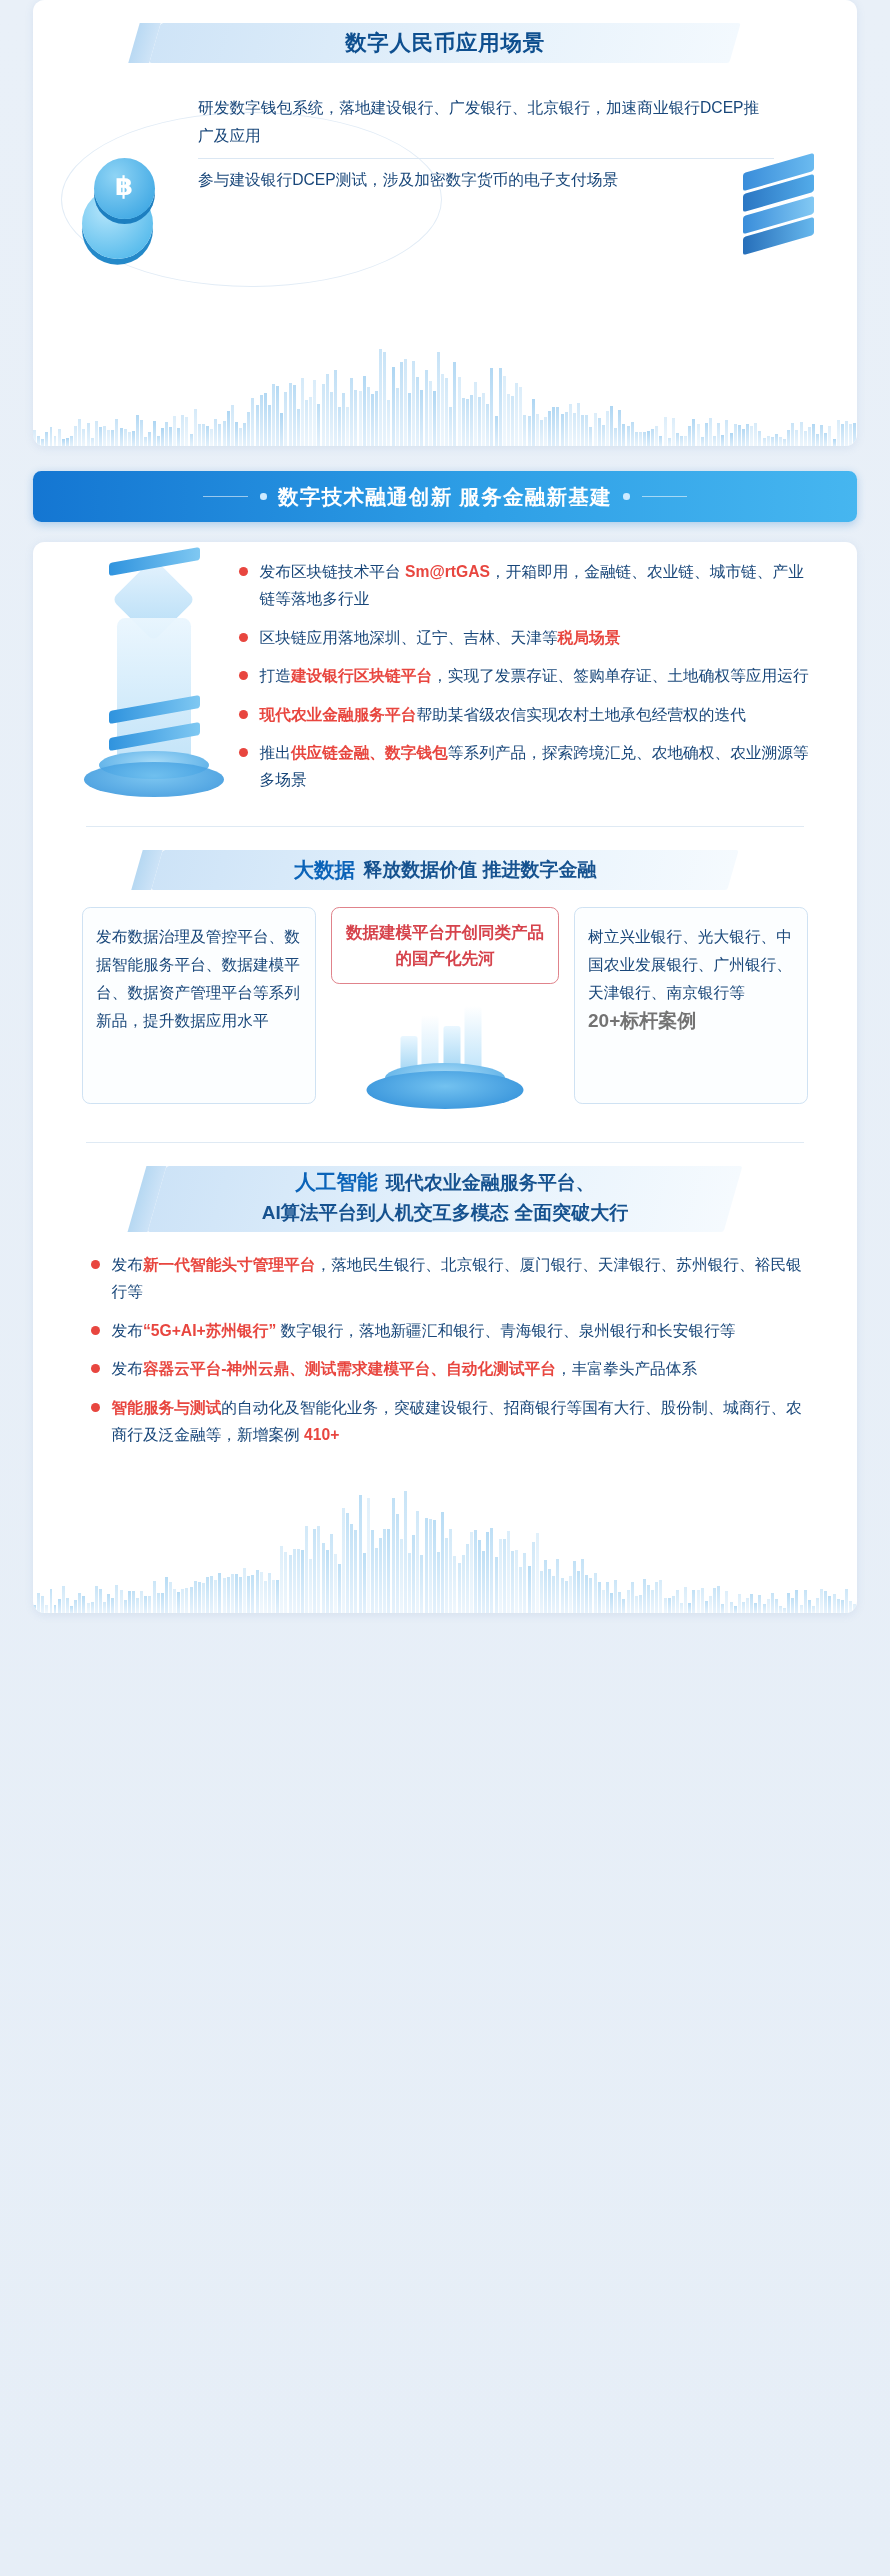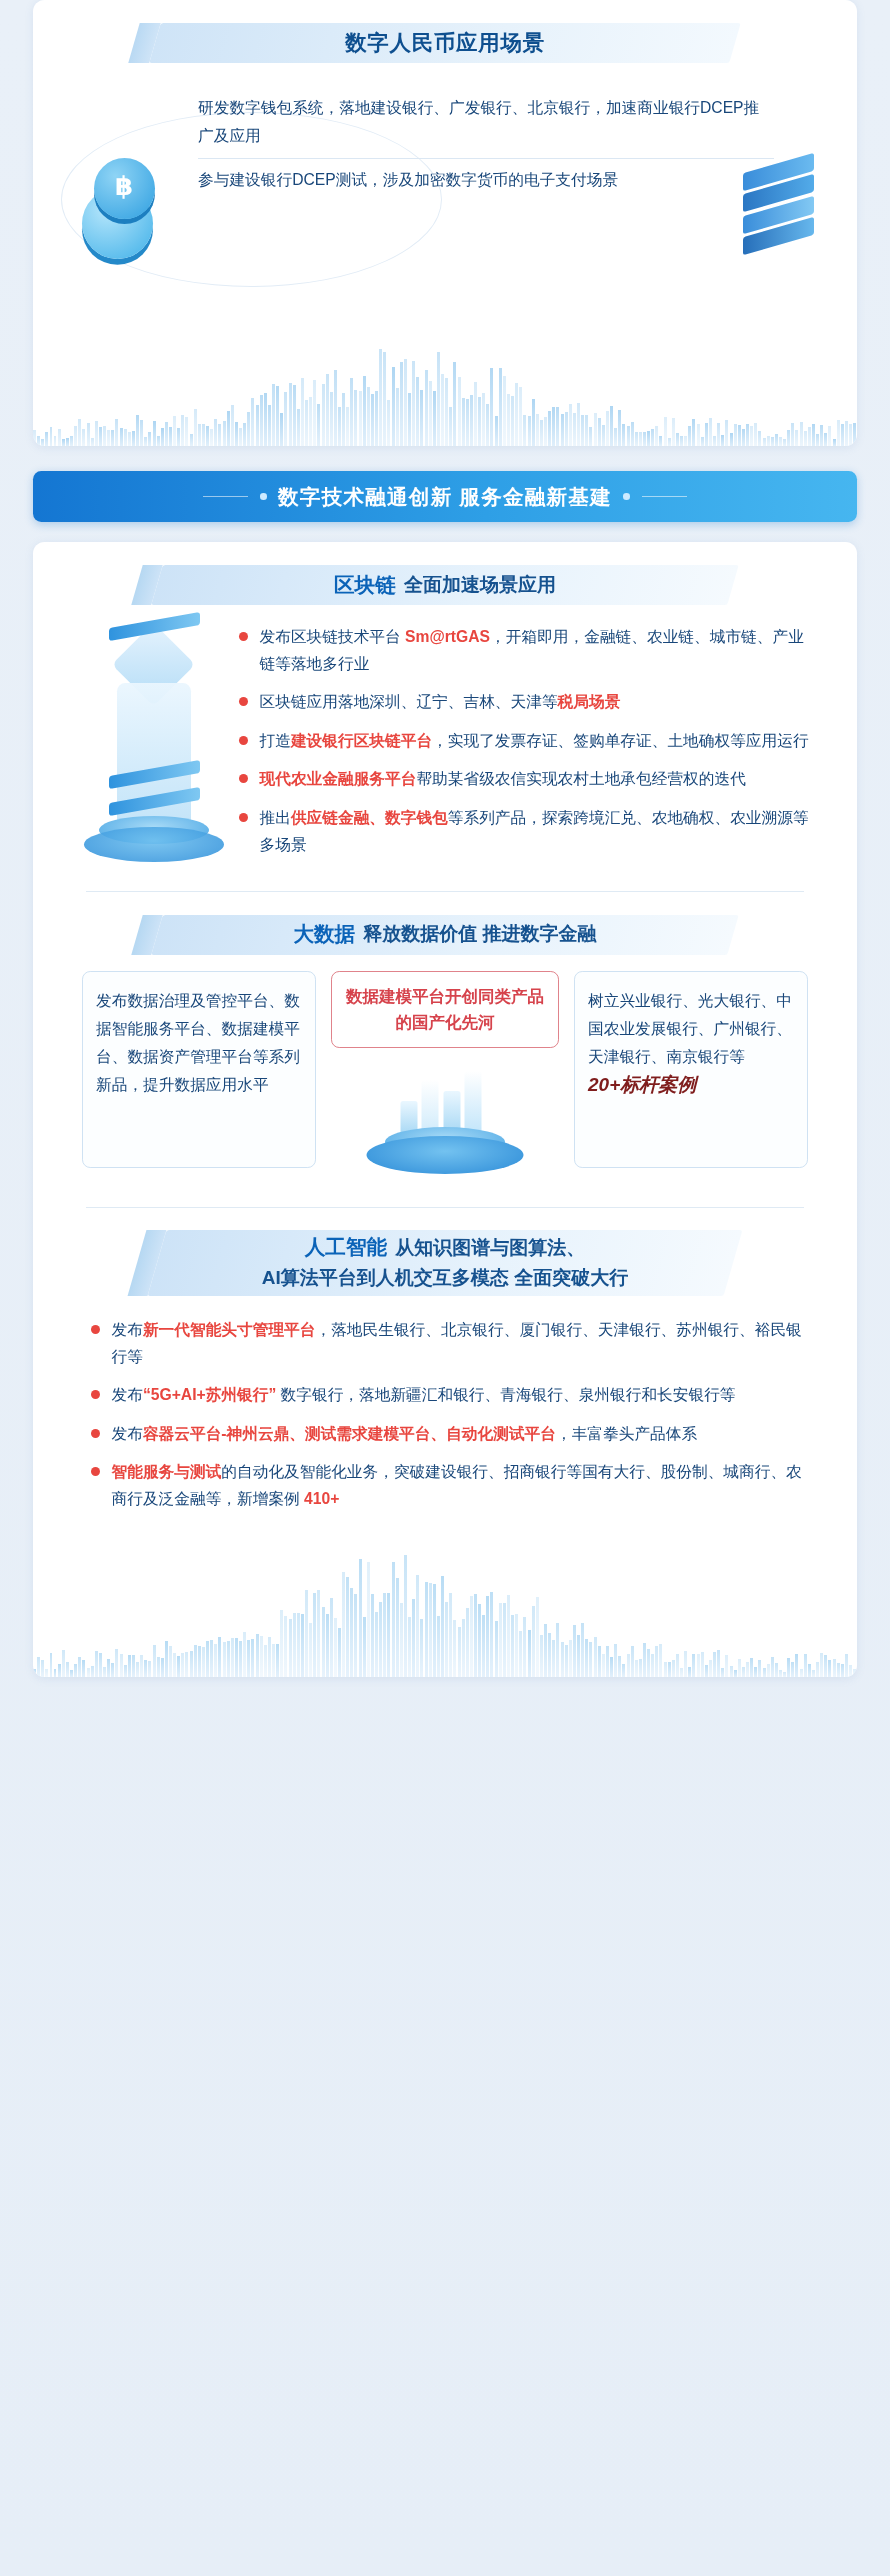--- a/index.html
+++ b/index.html
@@ -154,21 +154,21 @@
   .bd-illu .base2{position:absolute;left:50%;transform:translateX(-50%);bottom:21.4px;width:120px;height:30px;border-radius:50%;
     background:radial-gradient(ellipse at 50% 40%,#aadcf7,#4aa6e4);}
   .bd-illu .barset{position:absolute;left:50%;transform:translateX(-50%);bottom:40px;width:99px;height:71px;}
   .bd-illu .barset i{position:absolute;bottom:0;width:16.5px;border-radius:2.5px 2.5px 0 0;
     background:linear-gradient(180deg,#eaf7ff,#9fd4f3);}
   .bd-illu .barset i:nth-child(1){left:5px;height:38px;}
   .bd-illu .barset i:nth-child(2){left:26px;height:59px;background:linear-gradient(180deg,#ffffff,#cbe9fb);}
   .bd-illu .barset i:nth-child(3){left:48px;height:48px;}
   .bd-illu .barset i:nth-child(4){left:69px;height:68px;background:linear-gradient(180deg,#ffffff,#bde3fa);}
   .bd-right{width:206px;border:0.8px solid #cfe2f3;border-radius:8.2px;padding:15px 13px;min-height:165px;background:#fcfeff;}
-  .bd-right .num{color:#7f1d1d;font-weight:bold;font-size:19px;font-style:italic;}
+  .bd-right .num{color:#737373;font-weight:bold;font-size:19px;}
 
   
   .footer-skyline{position:relative;height:124px;margin-top:21.4px;overflow:hidden;}
   .footer-skyline .bar{position:absolute;bottom:0;width:2.5px;background:linear-gradient(180deg,#a7d4f2,#dcedfb);}
   .hr-line{height:0.8px;background:#dfeaf4;margin:0 53px;}
   .gap{height:21.4px;}
 </style>
 </head>
 <body>
 
@@ -409,25 +409,20 @@
   <div class="banner">
     <div class="dash"></div>
     <div class="dot"></div>
     <div class="banner-txt">数字技术融通创新 服务金融新基建</div>
     <div class="dot"></div>
     <div class="dash"></div>
   </div>
 
   <div class="card" style="margin-top:20px;">
 
-    <div class="sub-ribbon">
-      <div class="sr-bg"></div>
-      <div class="sr-strong">区块链</div>
-      <div class="sr-rest">全面加速场景应用</div>
-    </div>
 
     <div class="bc-wrap">
       <div class="bc-illu">
         <div class="cube"></div>
         <div class="col"></div>
         <div class="band"></div>
         <div class="band"></div>
         <div class="band"></div>
         <div class="plinth2"></div>
         <div class="plinth"></div>
@@ -484,21 +479,21 @@
       <div class="bd-col bd-right">
         <span>树立兴业银行、光大银行、中国农业发展银行、广州银行、天津银行、南京银行等</span><span class="num">20+标杆案例</span>
       </div>
     </div>
 
     <div class="hr-line"></div>
 
     <div class="sub-ribbon two-line">
       <div class="sr-bg"></div>
       <div class="sr-row">
-        <span class="sr-strong">人工智能</span><span class="sr-rest">从知识图谱与图算法、</span>
+        <span class="sr-strong">人工智能</span><span class="sr-rest">现代农业金融服务平台、</span>
       </div>
       <div class="sr-row">
         <span class="sr-rest" style="margin-left:0;">AI算法平台到人机交互多模态 全面突破大行</span>
       </div>
     </div>
 
     <div class="bullets">
       <div class="bullet">
         <div class="dotm"></div>
         <div class="txt"><span>发布</span><span class="hl">新一代智能头寸管理平台</span><span>，落地民生银行、北京银行、厦门银行、天津银行、苏州银行、裕民银行等</span></div>

